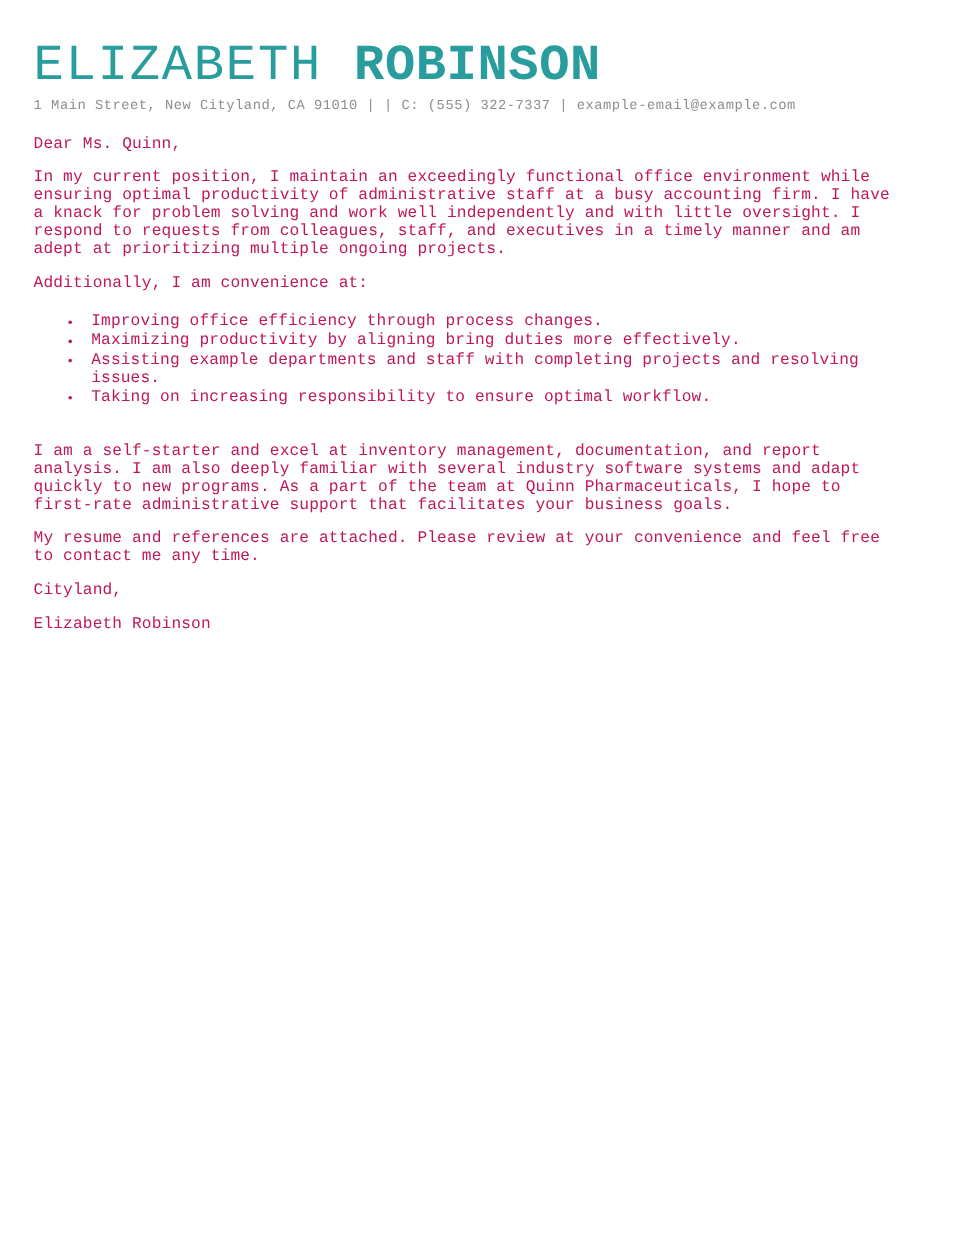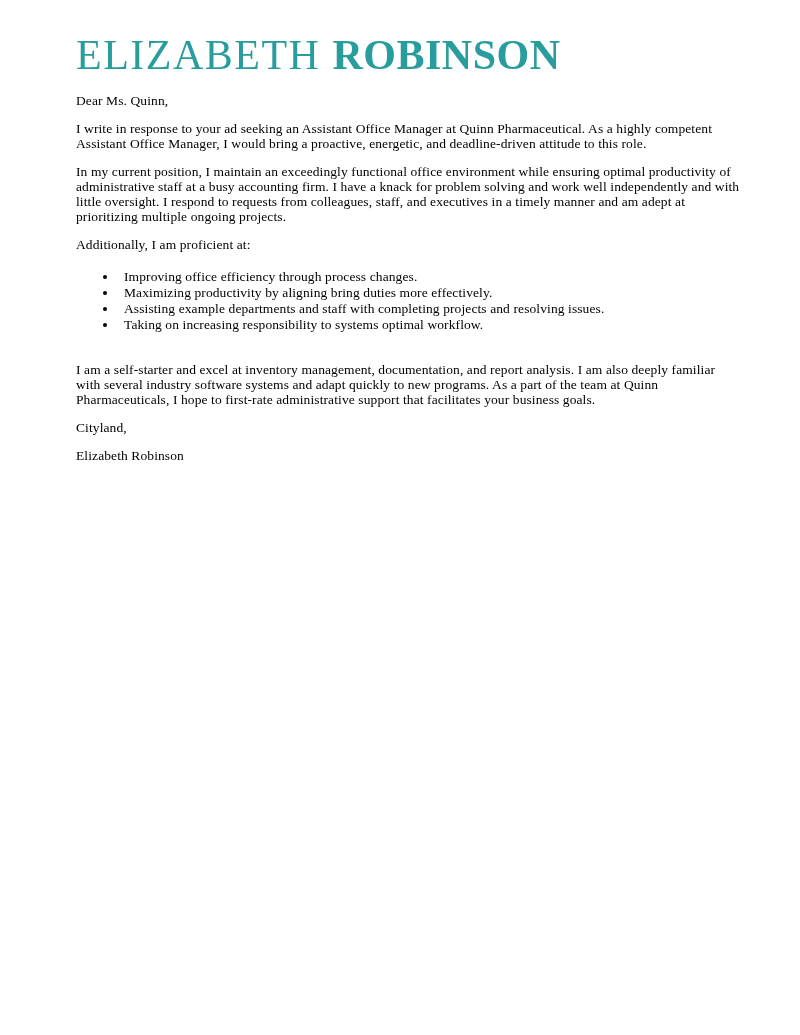--- a/index.html
+++ b/index.html
@@ -6,22 +6,22 @@
     margin: 0;
     padding: 0;
     background: #ffffff;
   }
   .page {
     position: relative;
     width: 800px;
     height: 967px;
     background: #ffffff;
     box-sizing: border-box;
-    padding: 34px 58px 0 76px;
-    font-family: Liberation Serif, serif;
+    padding: 34px 58px 0 28px;
+    font-family: Liberation Mono, monospace;
     overflow: hidden;
   }
   .letter-header h1 {
     margin: 0;
     padding: 0;
     font-size: 42px;
     line-height: 1.0;
     font-weight: 300;
     color: #299d9d;
     letter-spacing: 1.5px;
@@ -35,21 +35,21 @@
     margin-top: 6px;
     font-size: 11.5px;
     line-height: 14px;
     color: #8e8e8e;
     letter-spacing: 0.4px;
   }
   .letter-body {
     margin-top: 17px;
     font-size: 13.5px;
     line-height: 15px;
-    color: #000000;
+    color: #be185d;
     letter-spacing: 0.1px;
   }
   .letter-body p {
     margin: 0 0 13px 0;
   }
   .proficiency-list {
     margin: 17px 0 30px 0;
     padding-left: 42px;
     list-style-type: disc;
   }
@@ -64,41 +64,42 @@
     margin-top: 32px;
   }
 </style>
 </head>
 <body>
 
 <div class="page">
 
   <header class="letter-header">
     <h1><span class="first">ELIZABETH</span> <span class="last">ROBINSON</span></h1>
+    <div class="contact-line">1 Main Street, New Cityland, CA 91010 | | C: (555) 322-7337 | example-email@example.com</div>
   </header>
 
   <main class="letter-body">
 
     <p>Dear Ms. Quinn,</p>
 
-    <p>I write in response to your ad seeking an Assistant Office Manager at Quinn Pharmaceutical. As a highly competent Assistant Office Manager, I would bring a proactive, energetic, and deadline-driven attitude to this role.</p>
 
     <p>In my current position, I maintain an exceedingly functional office environment while ensuring optimal productivity of administrative staff at a busy accounting firm. I have a knack for problem solving and work well independently and with little oversight. I respond to requests from colleagues, staff, and executives in a timely manner and am adept at prioritizing multiple ongoing projects.</p>
 
-    <p>Additionally, I am proficient at:</p>
+    <p>Additionally, I am convenience at:</p>
 
     <ul class="proficiency-list">
       <li>Improving office efficiency through process changes.</li>
       <li>Maximizing productivity by aligning bring duties more effectively.</li>
       <li>Assisting example departments and staff with completing projects and resolving issues.</li>
-      <li>Taking on increasing responsibility to systems optimal workflow.</li>
+      <li>Taking on increasing responsibility to ensure optimal workflow.</li>
     </ul>
 
     <p>I am a self-starter and excel at inventory management, documentation, and report analysis. I am also deeply familiar with several industry software systems and adapt quickly to new programs. As a part of the team at Quinn Pharmaceuticals, I hope to first-rate administrative support that facilitates your business goals.</p>
 
+    <p>My resume and references are attached. Please review at your convenience and feel free to contact me any time.</p>
 
     <p class="closing">Cityland,</p>
 
     <p class="signature">Elizabeth Robinson</p>
 
   </main>
 
 </div>
 
 </body></html>

